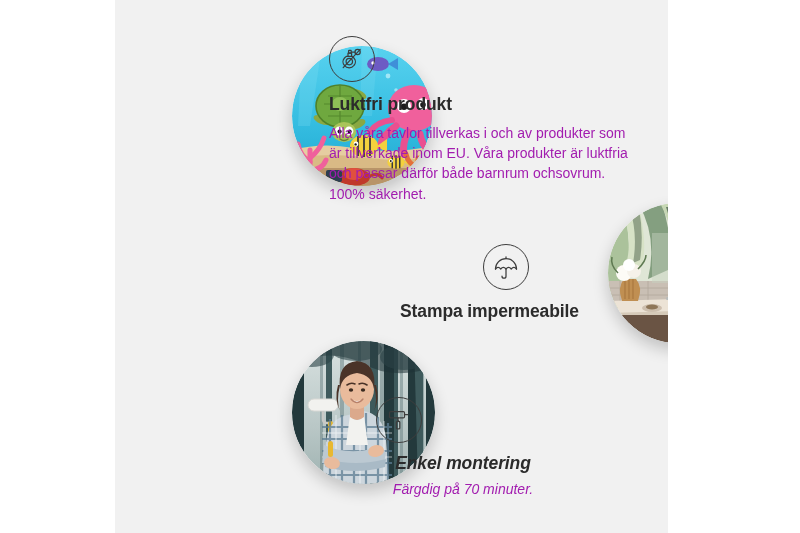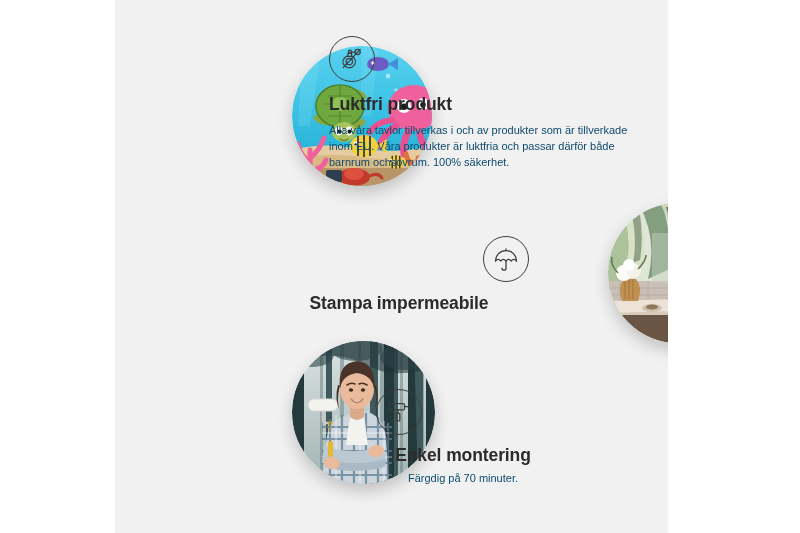--- a/index.html
+++ b/index.html
@@ -50,38 +50,38 @@
   .feature h2 {
     margin: 0;
     font-size: 17.5px;
     font-weight: 700;
     color: #2b2b2b;
     letter-spacing: -0.1px;
     line-height: 1.25;
   }
   .feature p {
     margin: 0;
-    font-size: 11px;
+    font-size: 14px;
     font-weight: 400;
-    color: #0c4a6e;
+    color: #a21caf;
     line-height: 1.45;
   }
 
   
   .f1 { left: 214px; top: 36px; width: 300px; }
   .f1 .icon-wrap { margin-bottom: 12px; }
   .f1 h2 { margin-bottom: 7px; }
 
   
-  .f2 { left: 104px; top: 236px; width: 360px; text-align: center; }
+  .f2 { left: 104px; top: 244px; width: 360px; text-align: right; }
   .f2 .icon-row { display: flex; justify-content: center; padding-left: 214px; }
   .f2 h2 { margin-top: 11px; margin-bottom: 5px; }
 
   
-  .f3 { left: 213px; top: 389px; width: 270px; text-align: center; }
+  .f3 { left: 213px; top: 397px; width: 270px; text-align: center; font-style: italic; }
   .f3 .icon-row { display: flex; justify-content: center; padding-right: 128px; }
   .f3 h2 { margin-top: 10px; margin-bottom: 4px; }
 
   
   .photo {
     position: absolute;
     border-radius: 50%;
     overflow: hidden;
     box-shadow: 0 7px 16px rgba(0,0,0,0.20);
   }

